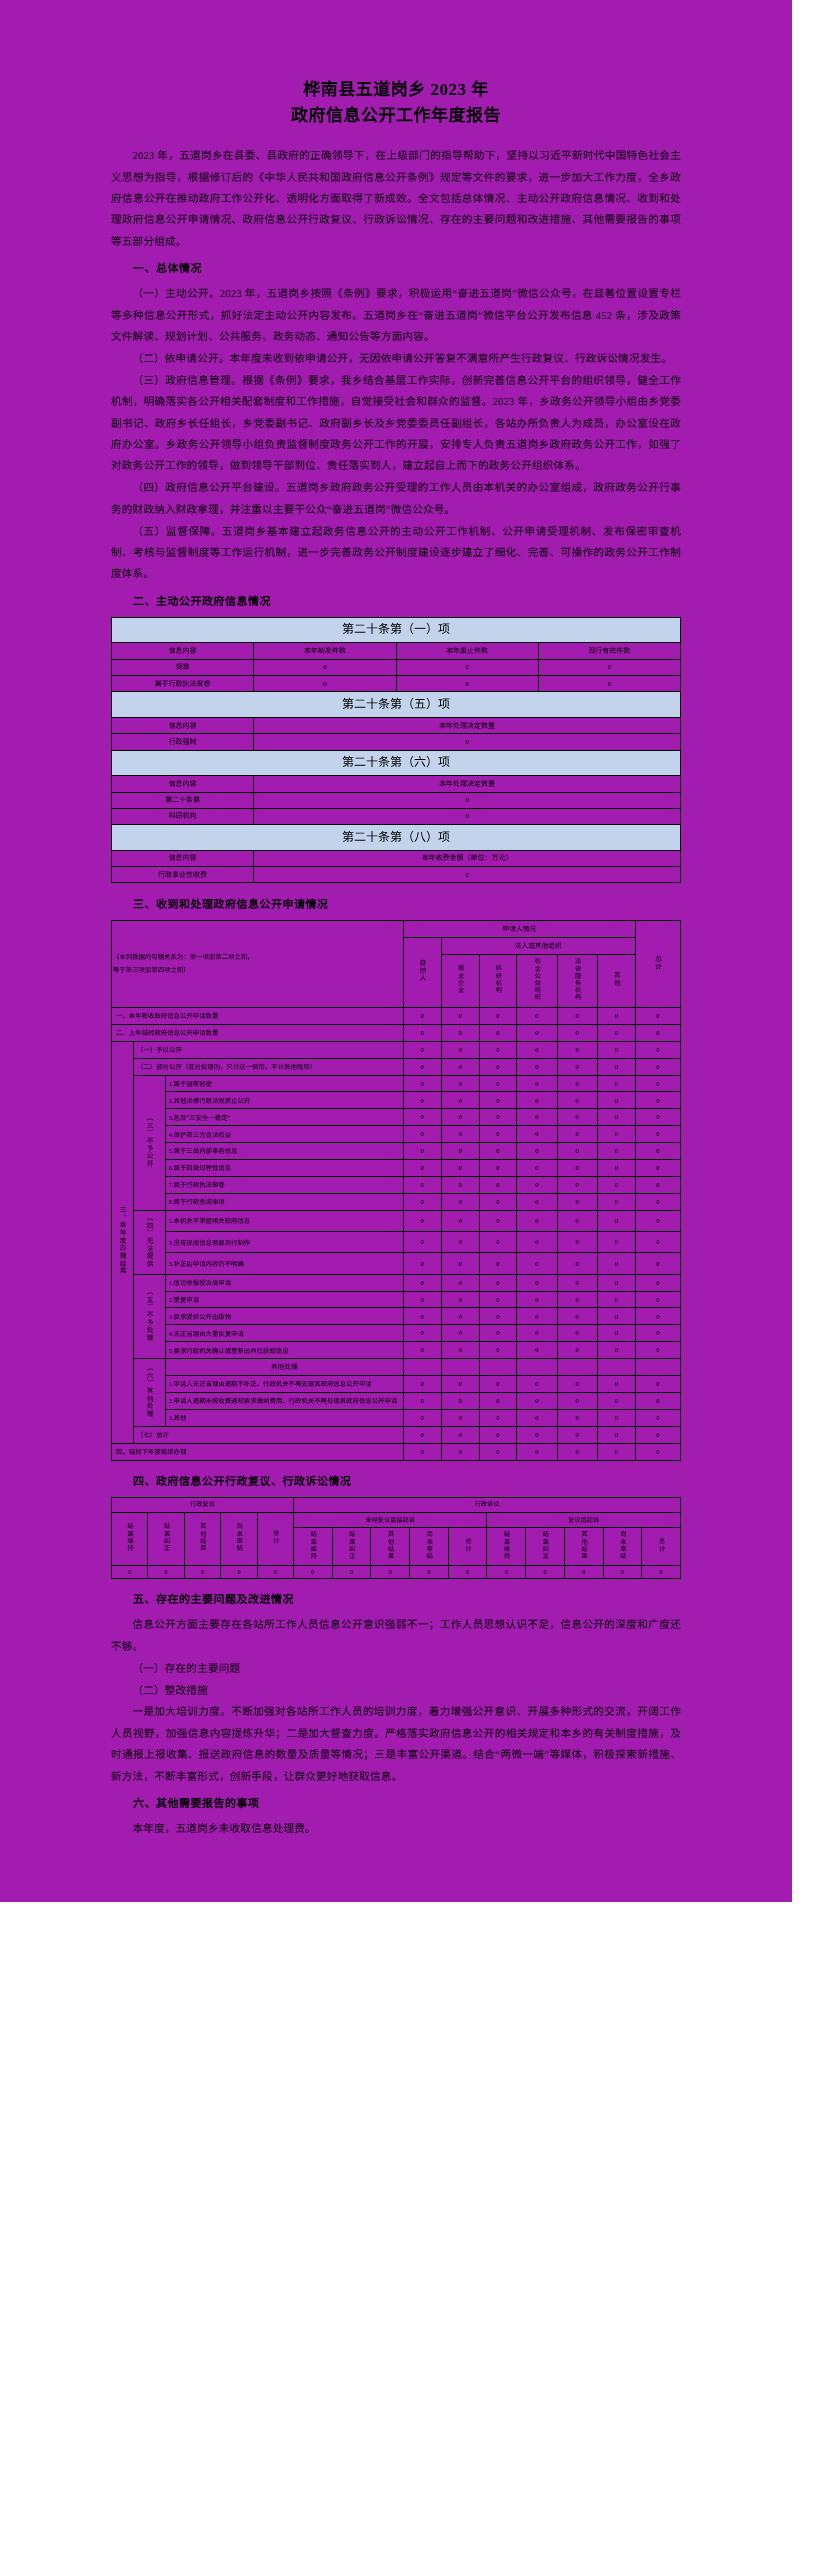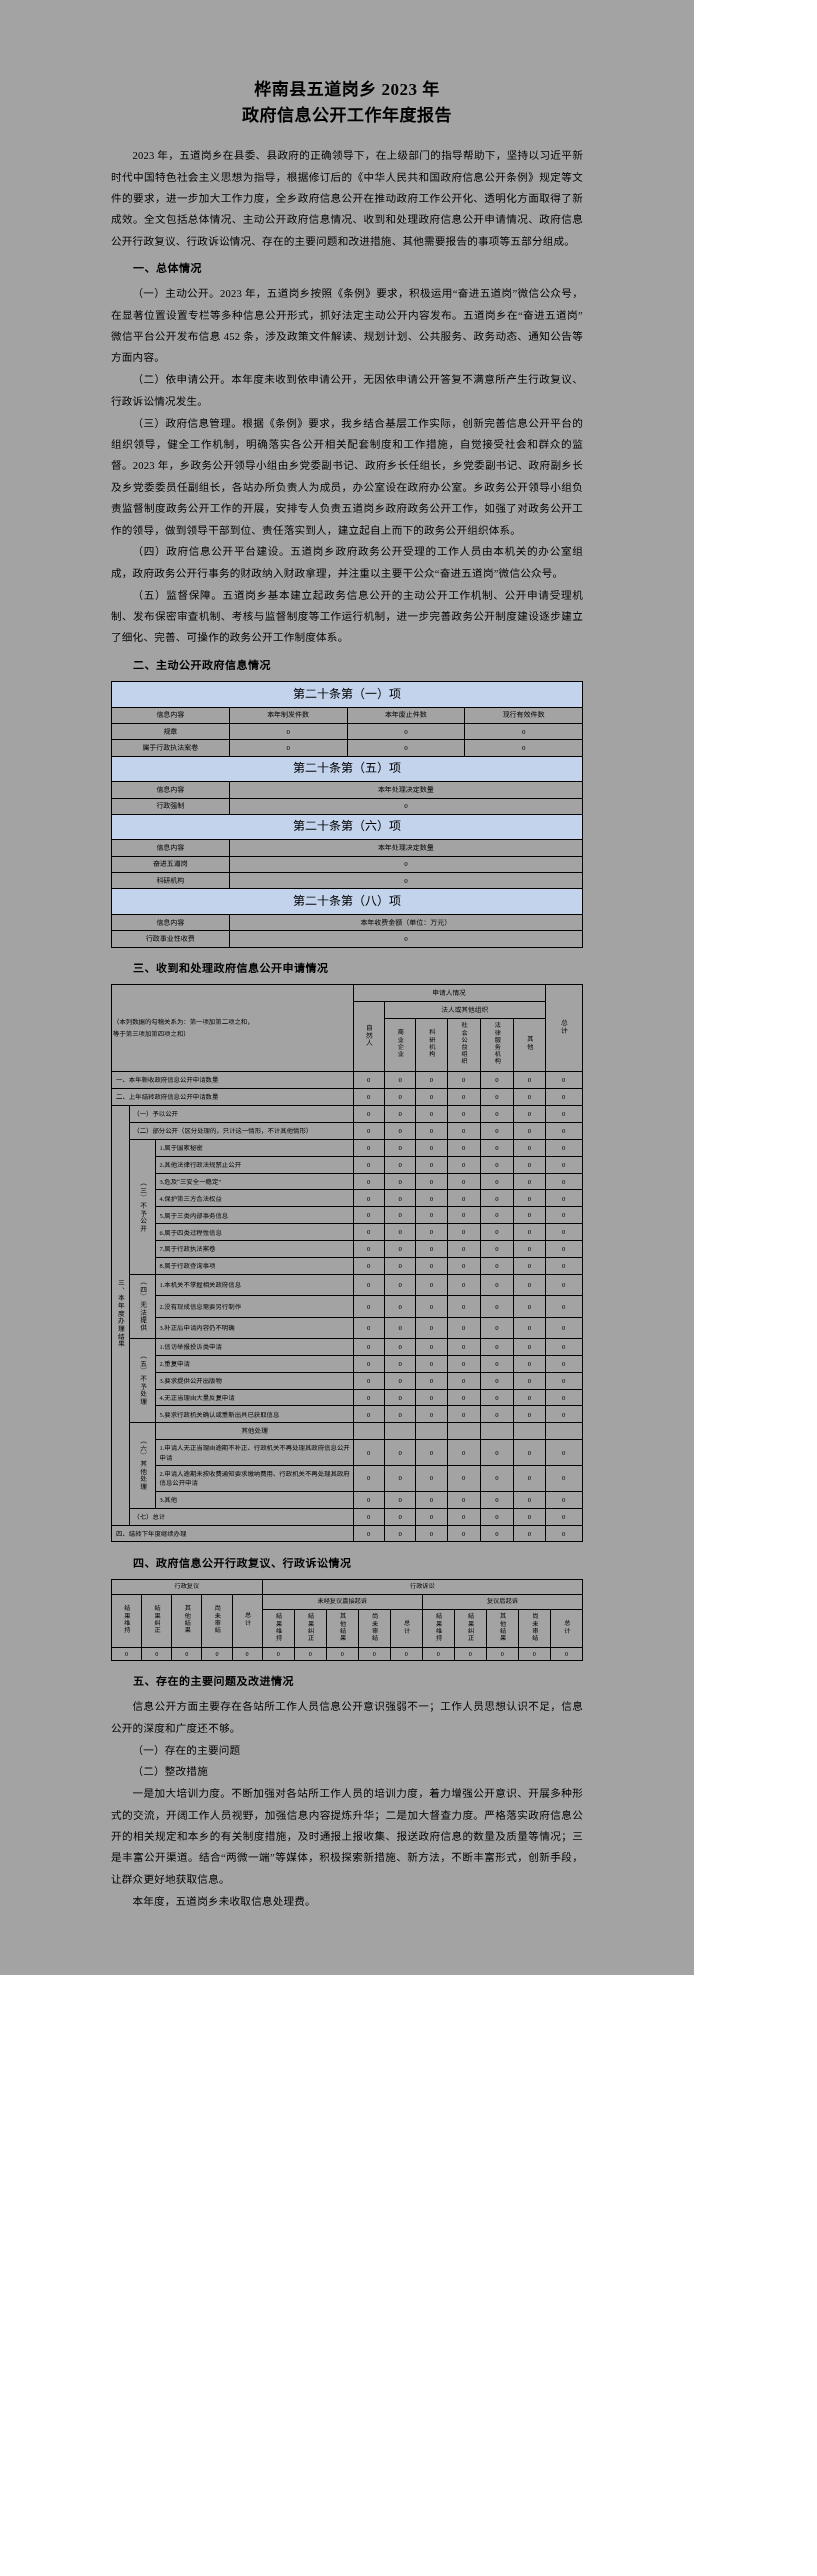--- a/index.html
+++ b/index.html
@@ -3,24 +3,24 @@
 <meta charset="utf-8">
 <title>政府信息公开工作年度报告</title>
 <style>
   html,body{margin:0;padding:0;background:#fff;}
   body{
     font-family:"Liberation Serif","DejaVu Serif",serif;
     color:#000;
     width:818px;
   }
   .page{
-    width:694px;
+    width:792px;
     box-sizing:border-box;
     padding:77px 111px 62px 111px;
-    background:#a3a3a3;
+    background:#a21caf;
   }
   .doc-title{
     text-align:center;
     font-weight:bold;
     font-size:17px;
     line-height:1.55;
     letter-spacing:0.5px;
     margin:0 0 15.5px 0;
   }
   .doc-title .ln{display:block;}
@@ -151,21 +151,21 @@
         </tr>
 
         <tr class="band">
           <td colspan="4">第二十条第（六）项</td>
         </tr>
         <tr>
           <td>信息内容</td>
           <td colspan="3">本年处理决定数量</td>
         </tr>
         <tr>
-          <td class="lbl">奋进五道岗</td>
+          <td class="lbl">第二十条第</td>
           <td colspan="3">0</td>
         </tr>
         <tr>
           <td class="lbl">科研机构</td>
           <td colspan="3">0</td>
         </tr>
 
         <tr class="band">
           <td colspan="4">第二十条第（八）项</td>
         </tr>
@@ -577,16 +577,17 @@
       </tbody>
     </table>
   </div>
 
   <h2 class="sec">五、存在的主要问题及改进情况</h2>
   <p class="body-text">信息公开方面主要存在各站所工作人员信息公开意识强弱不一；工作人员思想认识不足，信息公开的深度和广度还不够。</p>
   <p class="body-text">（一）存在的主要问题</p>
   <p class="body-text">（二）整改措施</p>
   <p class="body-text">一是加大培训力度。不断加强对各站所工作人员的培训力度，着力增强公开意识、开展多种形式的交流，开阔工作人员视野，加强信息内容提炼升华；二是加大督查力度。严格落实政府信息公开的相关规定和本乡的有关制度措施，及时通报上报收集、报送政府信息的数量及质量等情况；三是丰富公开渠道。结合“两微一端”等媒体，积极探索新措施、新方法，不断丰富形式，创新手段，让群众更好地获取信息。</p>
 
+  <h2 class="sec">六、其他需要报告的事项</h2>
   <p class="body-text">本年度，五道岗乡未收取信息处理费。</p>
 
 </div>
 
 
 </body></html>

